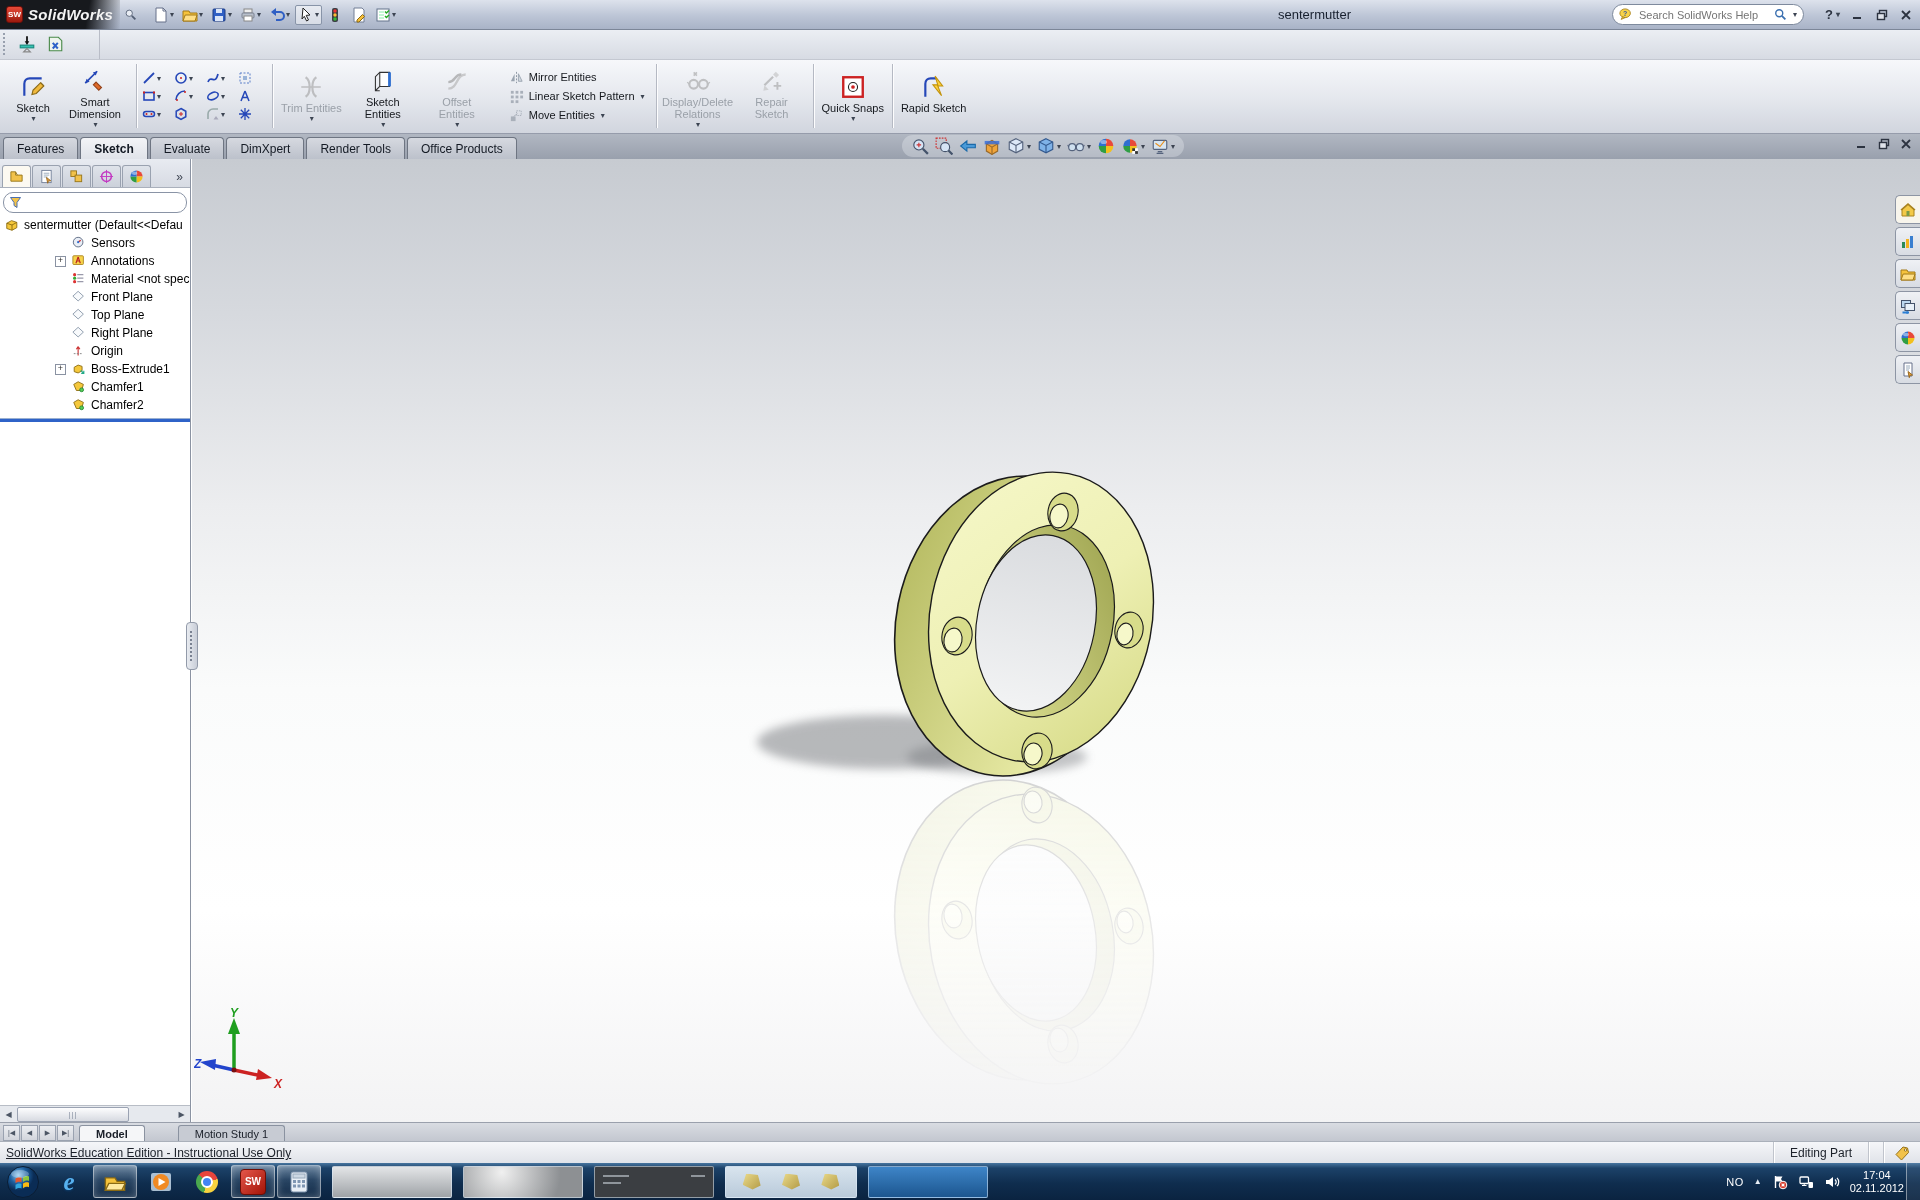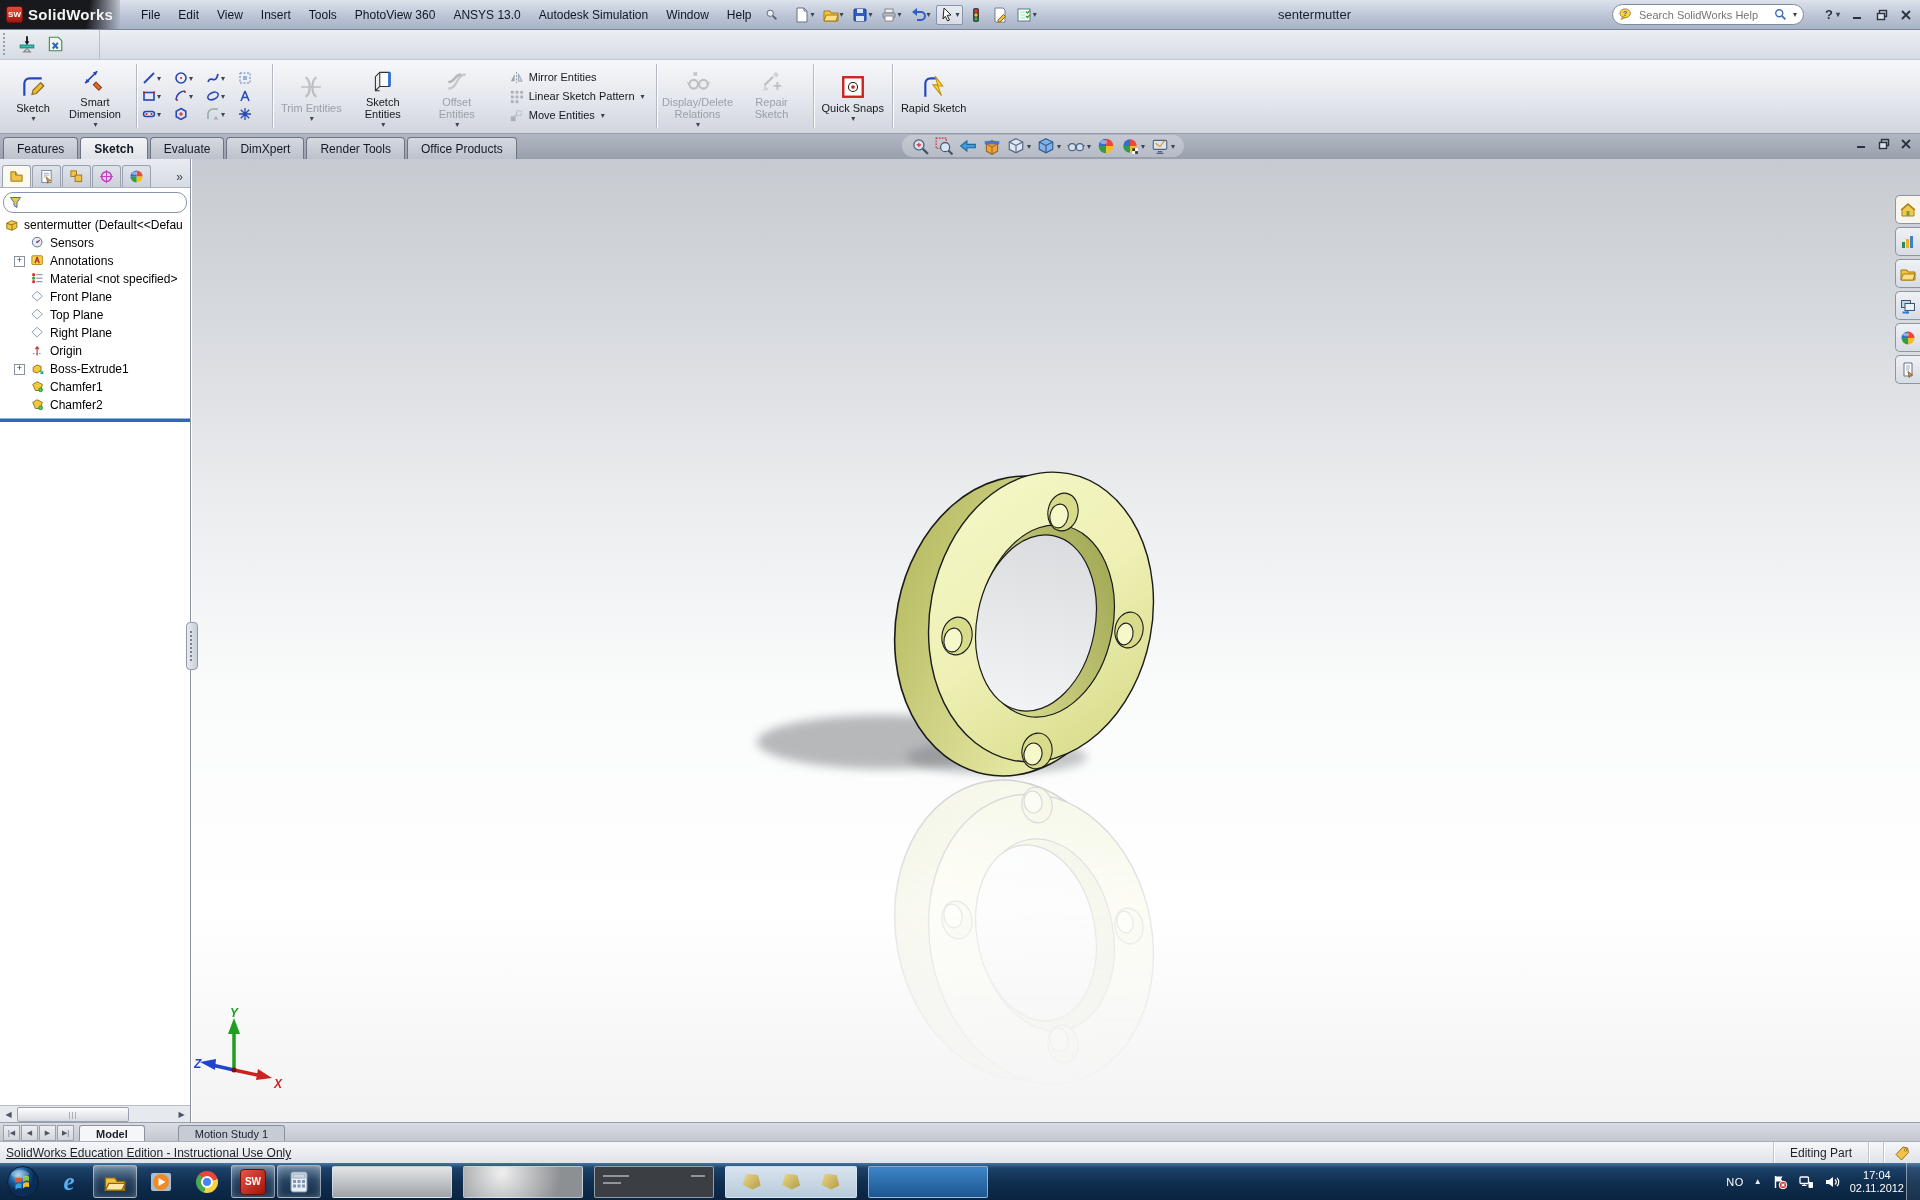--- a/index.html
+++ b/index.html
@@ -8,21 +8,21 @@
   svg{display:block}
   
   .titlebar{position:absolute;top:0;left:0;right:0;height:29px;
     background:linear-gradient(#dde2ec,#bcc5d6 55%,#a9b3c7);border-bottom:1px solid #76descr;
     border-bottom:1px solid #7c8698;display:flex;align-items:center;z-index:30;}
   .logo{height:29px;min-width:120px;background:linear-gradient(100deg,#17191d 72%,rgba(23,25,29,0));
     display:flex;align-items:center;gap:5px;padding-left:6px;box-sizing:border-box;}
   .logo-badge{width:15px;height:15px;background:linear-gradient(#e64a38,#9c1a0e);color:#fff;
     font-size:8px;font-weight:bold;display:flex;align-items:center;justify-content:center;
     border-radius:3px;border:1px solid #70100a;}
-  .logo-text{color:#f4f4f4;font-size:15px;font-weight:bold;letter-spacing:.3px;}
+  .logo-text{color:#f4f4f4;font-size:15px;font-weight:bold;letter-spacing:.3px;font-style:italic;}
   .menubar{display:flex;margin-left:12px;}
   .menu-item{padding:0 9px;font-size:12px;color:#0f1726;line-height:28px;cursor:default;}
   .pin-btn{margin-left:4px;display:flex;align-items:center;}
   .qa{display:flex;align-items:center;margin-left:12px;gap:2px;}
   .qa-btn{display:flex;align-items:center;padding:1px 2px;border:1px solid transparent;border-radius:2px;}
   .qa-btn.pressed{background:rgba(255,255,255,.5);border-color:#8894a8;}
   .qa-caret,.caret{font-size:8px;color:#3c4452;margin-left:1px;}
   .doc-title{position:absolute;left:1278px;top:0;line-height:29px;font-size:13px;color:#18202f;}
   .search-box{position:absolute;left:1612px;top:4px;width:192px;height:21px;background:#fff;
     border:1px solid #7e8a9d;border-radius:11px;display:flex;align-items:center;
@@ -78,21 +78,21 @@
     border:1px solid #9aa2b0;border-bottom:none;border-radius:3px 3px 0 0;
     background:linear-gradient(#dfe3ea,#ccd1da);}
   .ptab.active{background:#fcf9f1;}
   .ptab-more{margin-left:auto;font-size:12px;color:#3c4350;padding:0 5px 3px;}
   .filter{margin:4px 3px 2px;height:19px;border:1px solid #8a94a6;border-radius:10px;
     display:flex;align-items:center;padding:0 5px;gap:4px;}
   .filter input{border:none;outline:none;flex:1;min-width:0;font-size:11px;background:transparent;}
   .tree{font-size:12px;color:#000;margin-top:3px;}
   .trow{height:18px;display:flex;align-items:center;gap:5px;padding-left:5px;
     position:relative;white-space:nowrap;overflow:hidden;}
-  .trow.child{padding-left:31px;}
+  .trow.child{padding-left:31px;margin-left:41px;}
   .expand{position:absolute;left:14px;top:4px;width:9px;height:9px;border:1px solid #8a92a2;
     background:#fff;font-size:9px;line-height:7px;text-align:center;color:#333;}
   .treesplit{height:3px;background:#2f63c8;margin-top:4px;border-top:1px solid #9ab0d0;}
   .hscroll{position:absolute;bottom:0;left:0;width:190px;height:17px;background:#e6e9ee;
     border-top:1px solid #b8bdc6;display:flex;align-items:center;padding:0 1px;box-sizing:border-box;}
   .hs-arrow{width:15px;text-align:center;font-size:8px;color:#4c5665;}
   .hs-thumb{width:110px;height:13px;background:linear-gradient(#fdfdfe,#d7dae1);
     border:1px solid #9aa2b2;border-radius:2px;margin:0 1px;display:flex;align-items:center;justify-content:center;
     font-size:8px;color:#8a93a3;letter-spacing:1px;}
   .hs-spacer{flex:1;}
@@ -168,32 +168,20 @@
     background:rgba(255,255,255,.07);}
 </style>
 </head>
 <body>
 
 <div class="titlebar">
   <div class="logo">
     <span class="logo-badge">SW</span>
     <span class="logo-text">SolidWorks</span>
   </div>
-  <nav class="menubar" id="menubar">
-      <span class="menu-item">File</span>
-      <span class="menu-item">Edit</span>
-      <span class="menu-item">View</span>
-      <span class="menu-item">Insert</span>
-      <span class="menu-item">Tools</span>
-      <span class="menu-item">PhotoView 360</span>
-      <span class="menu-item">ANSYS 13.0</span>
-      <span class="menu-item">Autodesk Simulation</span>
-      <span class="menu-item">Window</span>
-      <span class="menu-item">Help</span>
-    </nav>
   <span class="pin-btn" id="pin-btn">
       <svg width="14" height="14" viewBox="0 0 16 16">
         <circle cx="6" cy="6" r="3.6" fill="#e9edf4" stroke="#525e73"></circle>
         <path d="M9 9l4 4" stroke="#525e73" stroke-width="2"></path>
       </svg>
     </span>
   <div class="qa" id="quick-access">
       <span class="qa-btn">
         <svg width="16" height="16" viewBox="0 0 16 16">
           <path d="M3 1h7l3 3v11H3z" fill="#fff" stroke="#66708a"></path>

